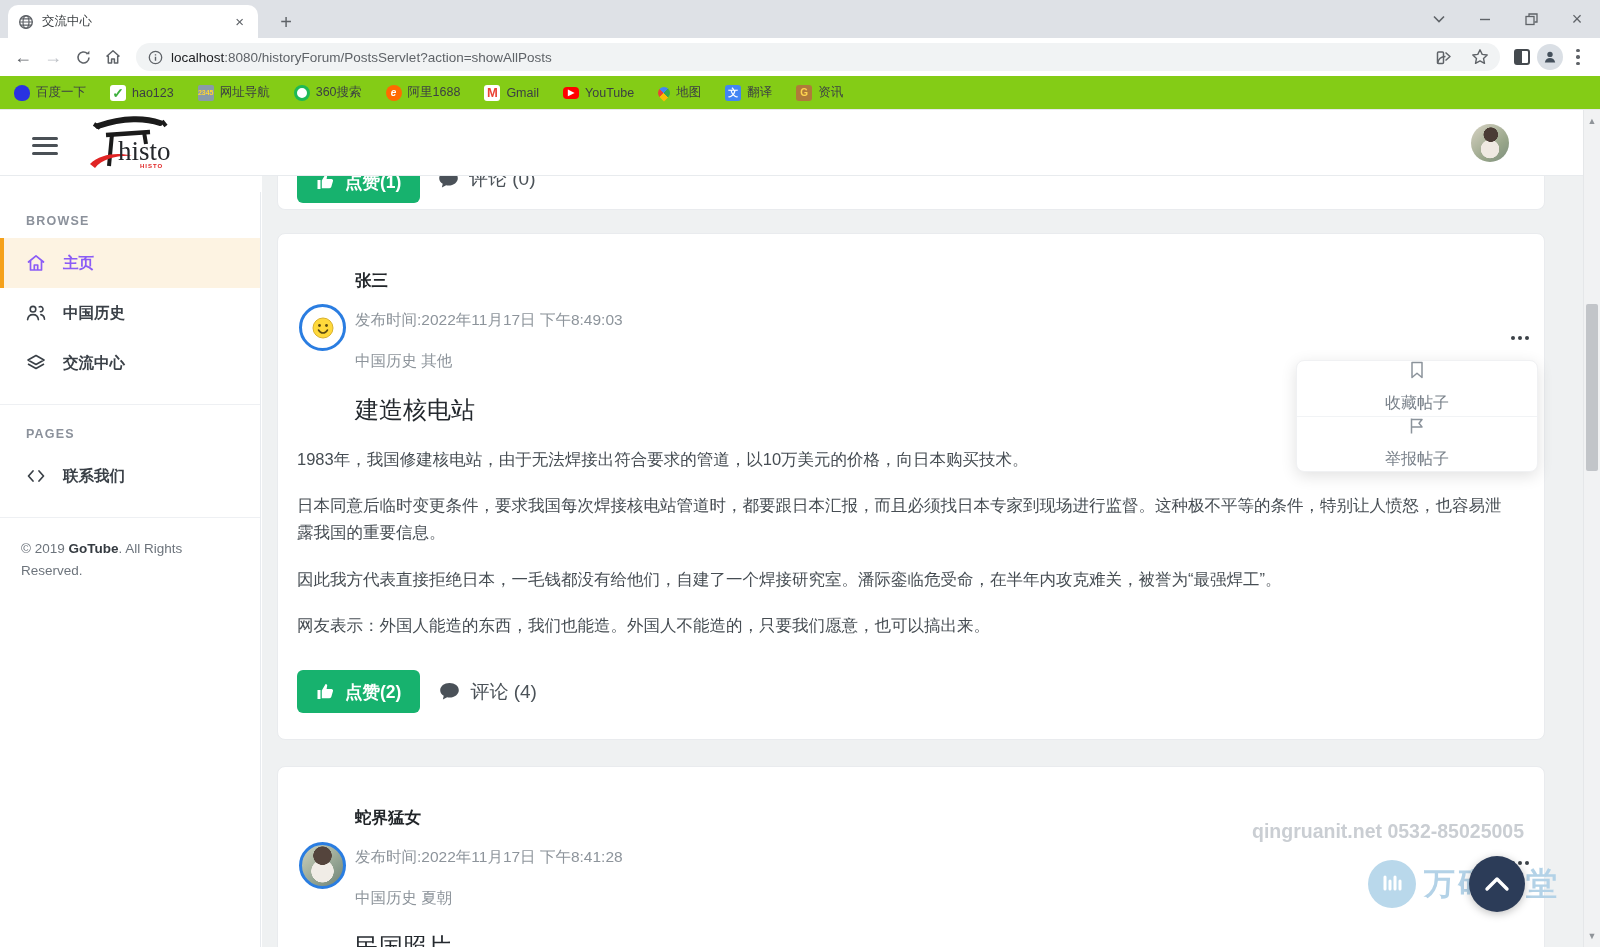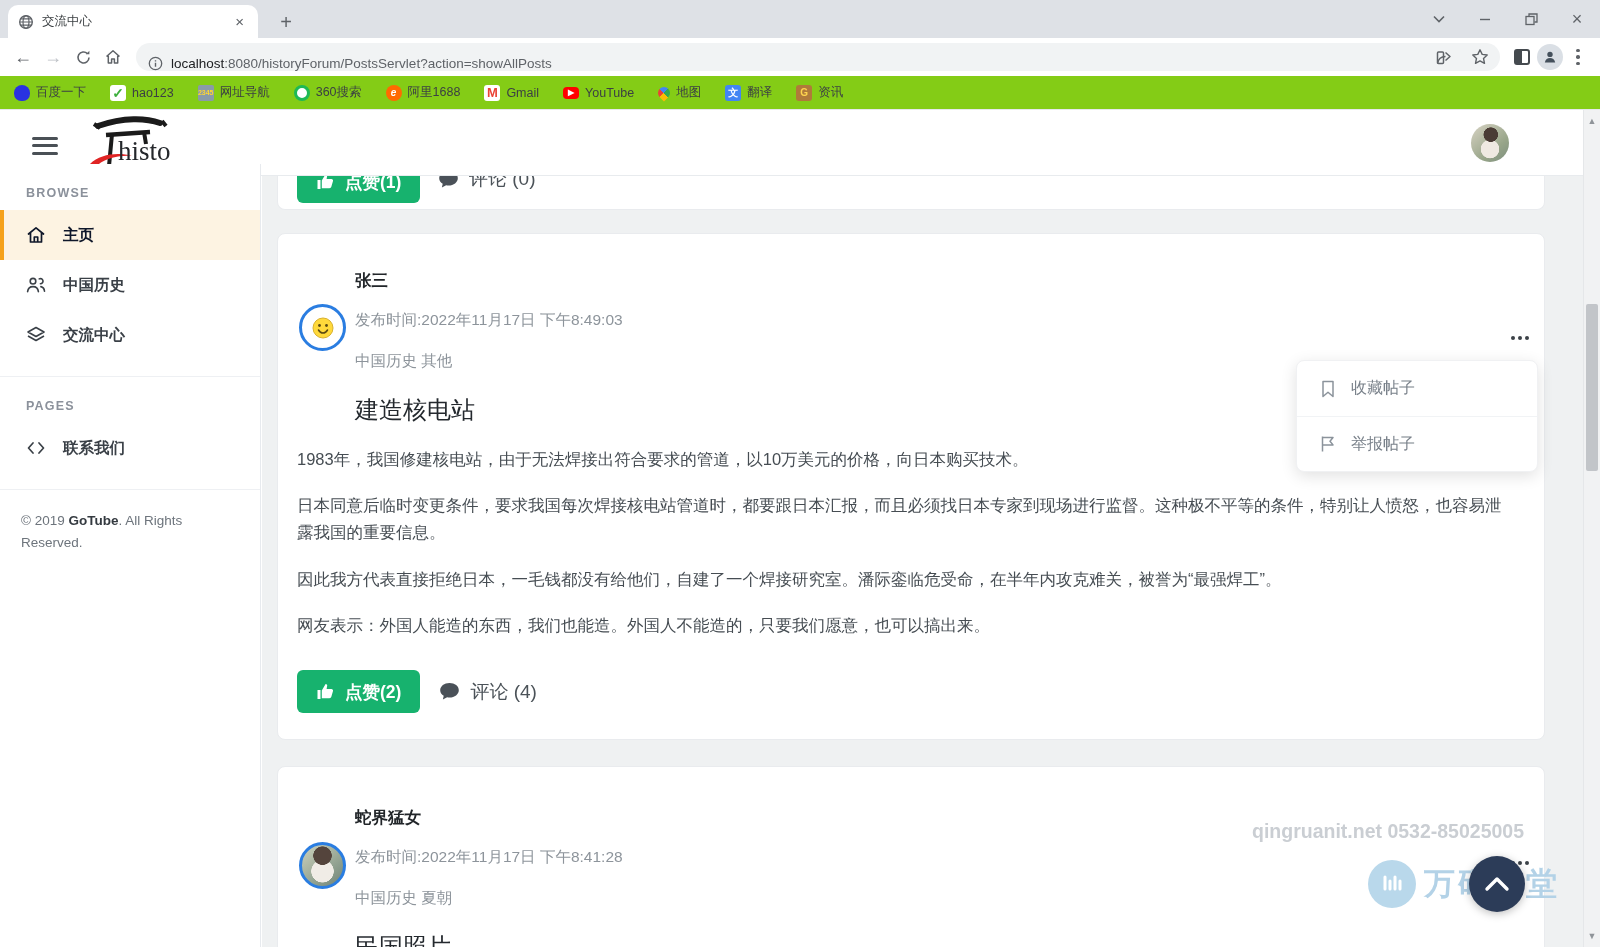--- a/index.html
+++ b/index.html
@@ -15,21 +15,21 @@
   .newtab { position:absolute; left:272px; top:8px; width:28px; height:28px; border-radius:50%;
             color:#5f6368; font-size:20px; display:flex; align-items:center; justify-content:center; }
   .win-controls { position:absolute; right:0; top:0; height:38px; display:flex; }
   .winbtn { width:46px; height:38px; display:flex; align-items:center; justify-content:center; color:#5f6368; font-size:15px; }
 
   .toolbar { height:38px; background:#fff; display:flex; align-items:center; padding:0 8px; }
   .navbtn { width:30px; height:30px; display:flex; align-items:center; justify-content:center;
             color:#5f6368; font-size:18px; border-radius:50%; flex:0 0 auto; }
   .navbtn.disabled { color:#bdc1c6; }
   .addr { flex:1; height:28px; background:#f1f3f4; border-radius:14px; margin:0 8px; display:flex;
-          align-items:flex-end; padding:0 6px 0 12px; gap:8px; min-width:0; }
+          align-items:center; padding:0 6px 0 12px; gap:8px; min-width:0; }
   .addr-text { font-size:13.5px; color:#202124; white-space:nowrap; overflow:hidden; flex:1; }
   .addr-text .rest { color:#5f6368; }
   .addr-ic { color:#5f6368; display:flex; align-items:center; flex:0 0 auto; }
   .pillbtn { width:28px; height:28px; display:flex; align-items:center; justify-content:center; color:#5f6368; flex:0 0 auto; }
   .sidepanel { width:16px; height:16px; border:2px solid #454a4f; border-radius:3px; position:relative; }
   .sidepanel::before { content:""; position:absolute; left:-1px; top:-1px; bottom:-1px; width:7px; background:#454a4f; border-radius:1px 0 0 1px; }
   .profile-ic { width:26px; height:26px; border-radius:50%; background:#dadfe5; display:flex; align-items:center; justify-content:center; }
   .dots-v { display:flex; flex-direction:column; gap:3px; }
   .dots-v i, .dots-h i { width:3.5px; height:3.5px; border-radius:50%; background:#5f6368; display:block; }
 
@@ -58,26 +58,26 @@
   .logo { position:absolute; left:88px; top:4px; width:130px; height:60px; }
   .logo svg { position:absolute; left:0; top:0; }
   .logo-word { position:absolute; left:30px; top:22px; font-family:"Liberation Serif", serif; font-size:27px; color:#24272b; }
   .logo-sub { position:absolute; left:52px; top:49px; font-size:6px; font-weight:bold; color:#e02424; letter-spacing:1px; }
   .hdr-avatar { position:absolute; right:74px; top:14px; width:38px; height:38px; border-radius:50%;
                 background: radial-gradient(circle at 52% 28%, #4a3b35 0 7px, rgba(0,0,0,0) 7.5px),
                             radial-gradient(circle at 50% 66%, #efe9e1 0 9px, rgba(0,0,0,0) 9.5px),
                             linear-gradient(140deg,#d8d3c4,#98a589 65%,#7d8f7e); }
 
   
-  .sidebar { position:absolute; top:164px; left:0; bottom:0; width:261px; background:#fff; border-right:1px solid #e7eaee; }
+  .sidebar { position:absolute; top:192px; left:0; bottom:0; width:261px; background:#fff; border-right:1px solid #e7eaee; }
   .section-label { padding:22px 26px 10px; font-size:12.5px; font-weight:bold; color:#8b919b; letter-spacing:1.2px; }
   .side-item { height:50px; display:flex; align-items:center; gap:17px; padding:0 26px; color:#3a4047;
                font-size:15.5px; font-weight:bold; cursor:pointer; }
   .side-item svg { flex:0 0 auto; }
-  .side-item.active { background:#fdf3e2; color:#0f172a; border-left:4px solid #f5a11b; padding-left:22px; }
+  .side-item.active { background:#fdf3e2; color:#8b5cf6; border-left:4px solid #f5a11b; padding-left:22px; }
   .side-divider { border-top:1px solid #eef0f3; margin:16px 0 0; }
   .copyright { padding:20px 21px; font-size:13.5px; color:#6d747c; line-height:1.6; }
   .copyright b { color:#343a40; }
 
   
   .main { position:absolute; top:176px; left:262px; width:1321px; bottom:0; background:#eff1f2; overflow:hidden; }
   .card { background:#fff; border:1px solid #e9ebee; border-radius:8px; margin:0 38px 0 15px; position:relative; }
   .card-cut { border-radius:0 0 8px 8px; border-top:none; height:34px; overflow:hidden; }
   .card-post1 { margin-top:23px; padding-bottom:26px; }
   .card-post2 { margin-top:26px; height:300px; overflow:hidden; }
@@ -104,21 +104,21 @@
   .post-body { padding:20px 34px 0 19px; }
   .post-body p { font-size:16.5px; color:#464d53; line-height:1.65; margin-bottom:19px; }
   .post-actions { display:flex; align-items:center; gap:19px; padding:12px 0 0 19px; }
   .card-dots { position:absolute; right:14px; cursor:pointer; }
   .card-dots i { width:4px; height:4px; border-radius:50%; background:#3b4147; display:inline-block; margin:0 1.5px; }
 
   
   .post-menu { position:absolute; left:1296px; top:360px; width:242px; background:#fff; border:1px solid #f0f1f3;
                border-radius:8px; box-shadow:0 4px 16px rgba(0,0,0,.12); z-index:40; overflow:hidden; }
   .menu-item { height:55px; display:flex; align-items:center; gap:14px; padding:0 22px; font-size:16px;
-               color:#79818a; cursor:pointer; }
+               color:#79818a; cursor:pointer;flex-direction:column; }
   .menu-item + .menu-item { border-top:1px solid #f1f3f5; }
 
   
   .wm-text { position:absolute; left:1252px; top:820px; font-size:19.5px; font-weight:bold; color:#caced3; z-index:50; pointer-events:none; }
   .wm-logo { position:absolute; left:1368px; top:860px; display:flex; align-items:center; gap:8px; z-index:50; pointer-events:none; }
   .wm-circle { width:48px; height:48px; border-radius:50%; background:#b9d8eb; display:flex; align-items:center; justify-content:center; }
   .wm-brand { font-size:31px; font-weight:bold; color:#b3d2e7; letter-spacing:3px; }
   .totop { position:absolute; left:1469px; top:856px; width:56px; height:56px; border-radius:50%; background:#2c3c58;
            z-index:60; display:flex; align-items:center; justify-content:center; cursor:pointer; box-shadow:0 2px 8px rgba(0,0,0,.25); }
 

